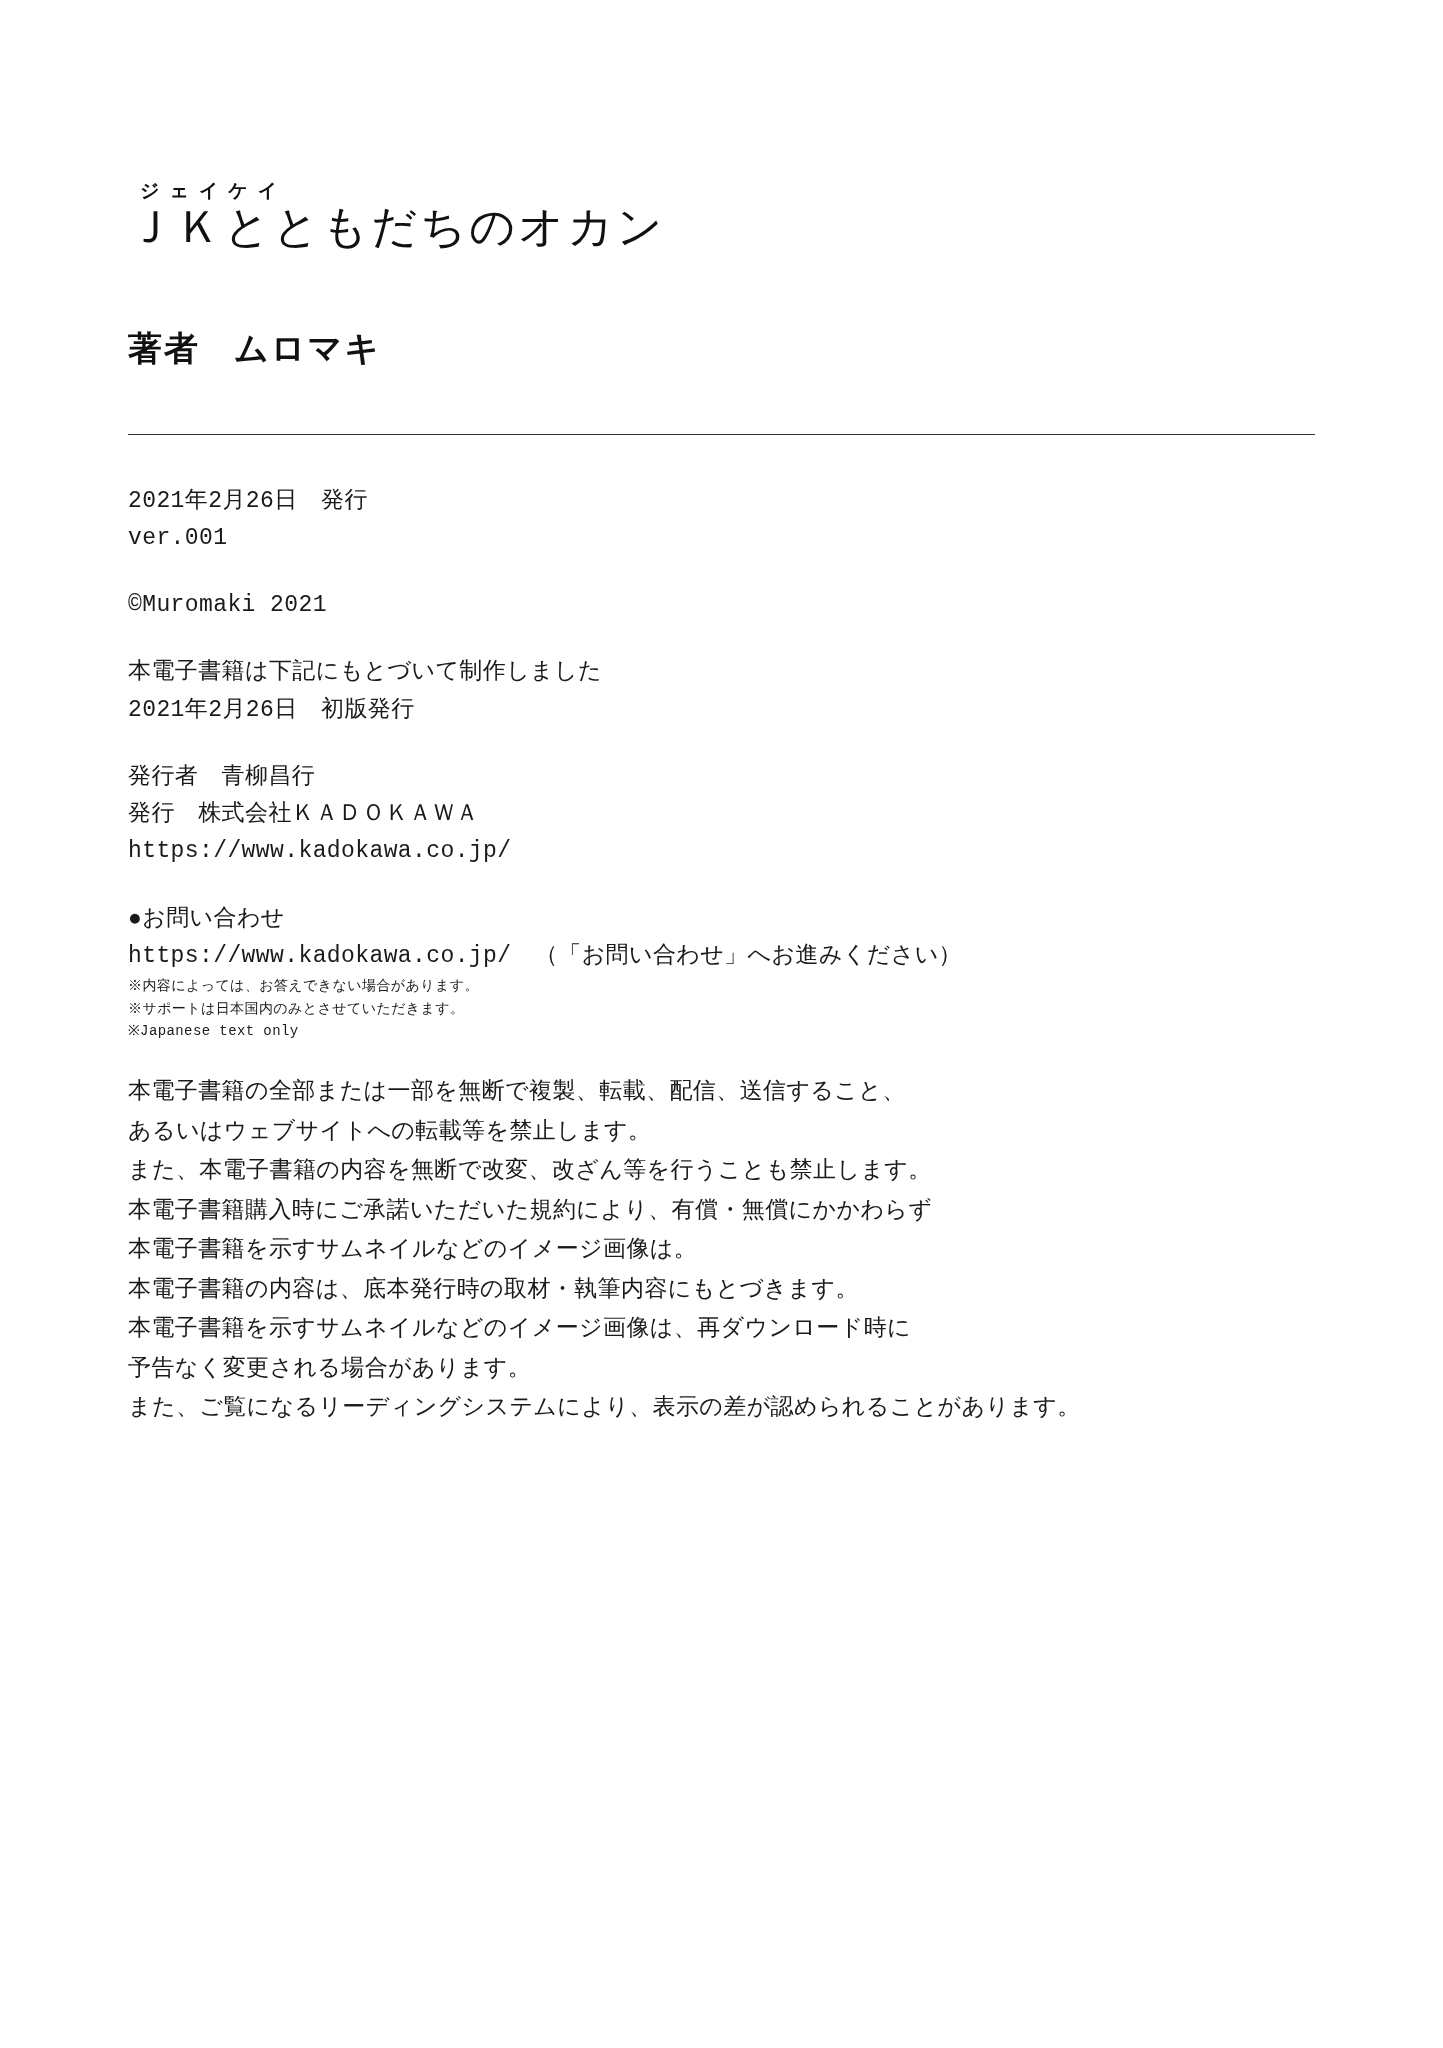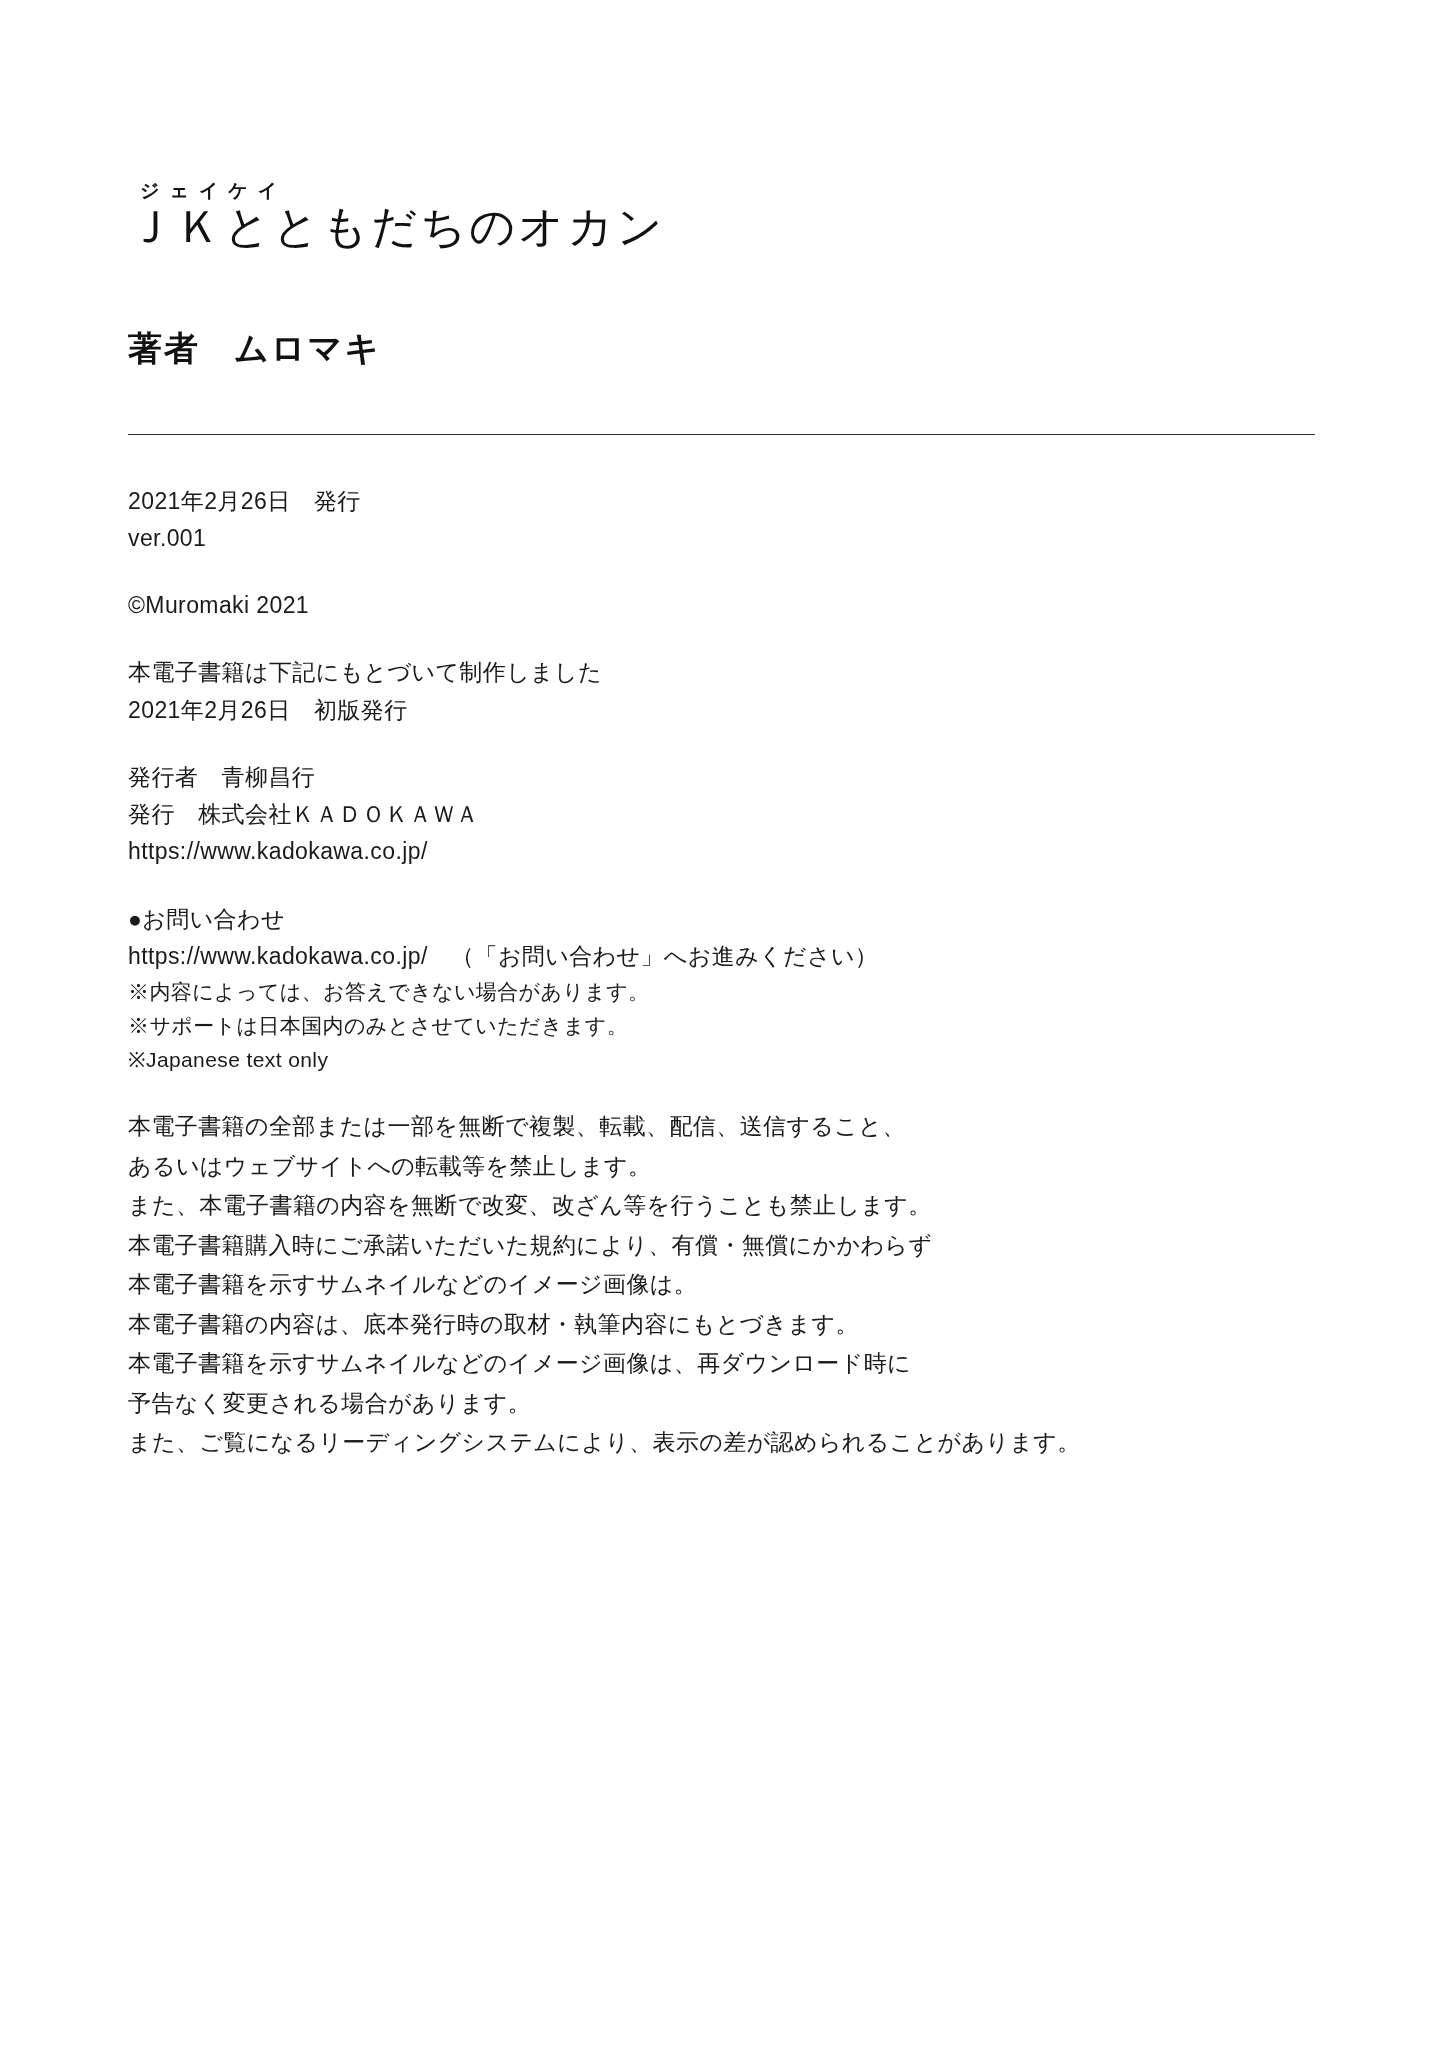--- a/index.html
+++ b/index.html
@@ -69,23 +69,24 @@
     font-size: 23px;
     line-height: 1.62;
     color: #1a1a1a;
     letter-spacing: 0.4px;
   }
   .block {
     margin-bottom: 30px;
   }
   .block .row {
     white-space: pre;
+    font-family: Liberation Mono, monospace;
   }
   .small-note {
-    font-size: 21px;
+    font-size: 14px;
   }
   .block-legal .row {
     line-height: 1.72;
   }
   .gap-pub {
   }
 </style>
 </head>
 <body>
 

